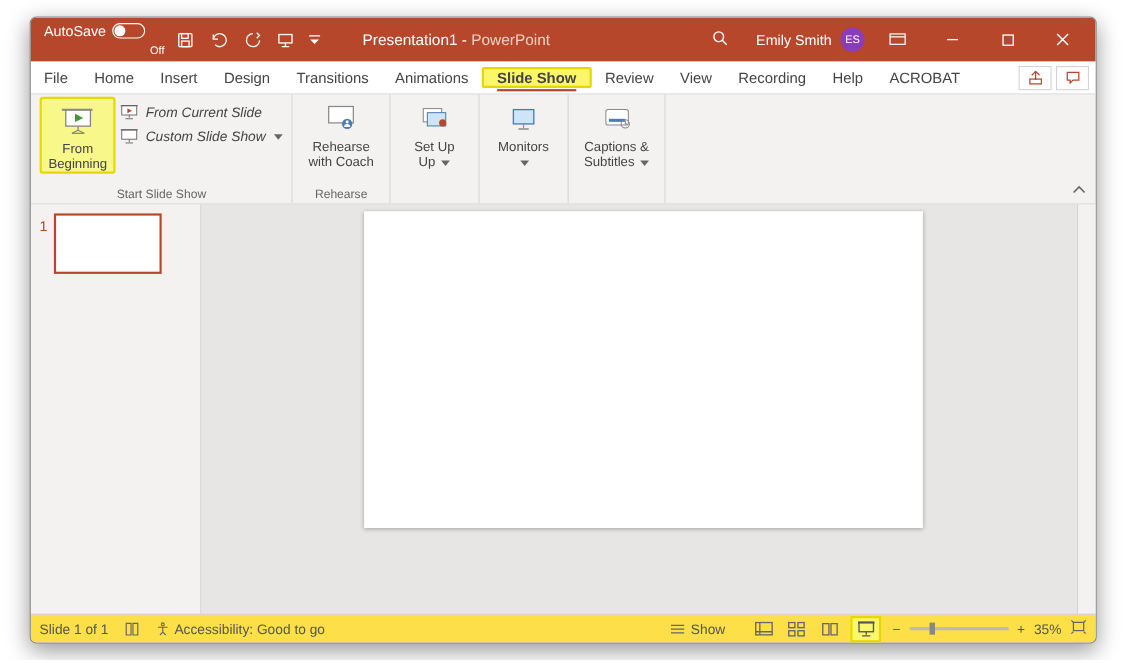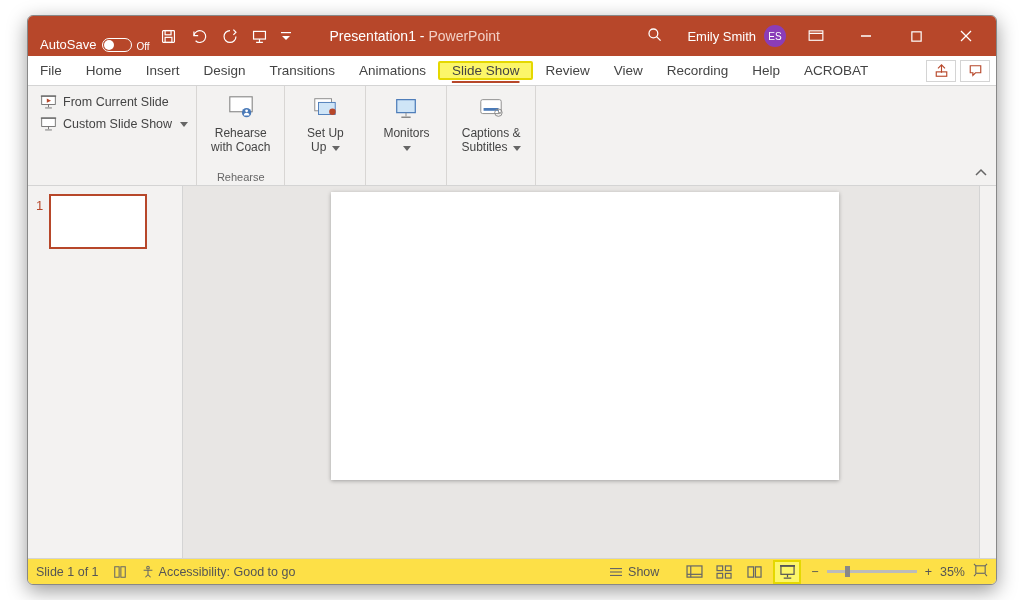--- a/index.html
+++ b/index.html
@@ -17,52 +17,52 @@
 }
 .titlebar {
   height: 40px;
   background: #b7472a;
   color: #fff;
   display: flex;
   align-items: center;
   padding: 0 8px;
   font-size: 13px;
 }
-.autosave { display:flex;align-items:flex-end;gap:6px;margin-left:4px;margin-right:10px; font-size:13px;}
+.autosave { display:flex;align-items:flex-start;gap:6px;margin-left:4px;margin-right:10px; font-size:13px;}
 .toggle { width:30px;height:14px;border:1.2px solid #fff;border-radius:8px;position:relative;display:inline-block;}
 .toggle::after{content:"";position:absolute;left:1px;top:1px;width:10px;height:10px;border-radius:50%;background:#fff;}
 .toggle-label{font-size:10px;margin-left:-2px;margin-top:20px;}
 .qat { display:flex;align-items:center;gap:12px;margin-right:18px;}
 .qat svg, .winctrl svg { display:block; }
 .title-center { flex:0 0 auto; margin-left:20px; margin-right:auto; font-size:14px;}
 .app-name { color:#f3d0c6; }
 .search-area { margin:0 24px; }
 .user-area { display:flex;align-items:center;gap:8px;margin-right:10px;}
 .avatar { width:22px;height:22px;border-radius:50%;background:#8b3db8;color:#fff;font-size:10px;display:flex;align-items:center;justify-content:center;}
 .winctrl { display:flex;align-items:center;gap:22px;margin-left:6px;margin-right:8px;}
 .winctrl > div { width:28px; display:flex;justify-content:center;}
 
 .tabs { height:30px;background:#fff;display:flex;align-items:center;border-bottom:1px solid #d4d4d4;font-size:13.5px;color:#444;}
 .tab { padding:0 12px;display:flex;align-items:center;cursor:pointer;}
 .tab.active { text-decoration:underline;text-decoration-color:#b7472a;text-underline-offset:6px;text-decoration-thickness:2px;}
-.tab.hl { background:#fcf669;border:2px solid #e5d800;border-radius:2px;margin:2px 0;}
+.tab.hl { background:#fcf669;border:2px solid #e5d800;border-radius:2px;margin:2px 0;font-weight:bold;}
 .tab-spacer{flex:1;}
 .tab-icons{display:flex;align-items:center;gap:4px;padding-right:6px;}
 .tab-icon-btn{width:30px;height:22px;border:1px solid #d4d4d4;display:flex;align-items:center;justify-content:center;}
 
 .ribbon { height:100px;background:#f3f2f1;display:flex;border-bottom:1px solid #d4d4d4;position:relative;}
 .rgroup { border-right:1px solid #d8d6d4;padding:2px 8px 0 8px;display:flex;flex-direction:column;}
 .rgroup-body{flex:1;display:flex;align-items:flex-start;}
 .rgroup-label{font-size:11px;color:#666;text-align:center;padding-bottom:2px;}
 .bigbtn{display:flex;flex-direction:column;align-items:center;justify-content:flex-start;padding:4px 6px 0 6px;font-size:12px;color:#444;min-width:64px;}
 .bigbtn .icon-area{height:32px;display:flex;align-items:center;justify-content:center;}
 .bigbtn-label{text-align:center;line-height:14px;margin-top:2px;}
 .hlbtn{background:#f7f78a;border:2px solid #e5d800;border-radius:3px;}
 .smallbtns{display:flex;flex-direction:column;gap:6px;margin-left:4px;padding-top:6px;font-size:12.5px;color:#444;}
-.smallbtn{display:flex;align-items:center;gap:6px;}
+.smallbtn{display:flex;align-items:center;gap:6px;font-style:italic;}
 .collapse-ribbon{position:absolute;right:8px;bottom:4px;font-size:12px;color:#666;}
 
 .workspace{position:absolute;top:170px;left:0;right:0;bottom:26px;display:flex;background:#e8e6e4;}
 .thumbs{width:155px;background:#f3f2f1;border-right:1px solid #d4d4d4;padding-top:8px;}
 .thumb{display:flex;align-items:flex-start;gap:6px;margin-left:8px;}
 .thumb-num{color:#b7472a;font-size:13px;margin-top:4px;}
 .thumb-box{width:98px;height:55px;background:#fff;border:2px solid #b7472a;}
 .canvas-area{flex:1;position:relative;}
 .slide{position:absolute;left:148px;top:6px;width:508px;height:288px;background:#fff;box-shadow:0 1px 4px rgba(0,0,0,.3);}
 .scroll-v{position:absolute;right:0;top:0;bottom:0;width:17px;background:#f3f2f1;border-left:1px solid #d4d4d4;}
@@ -192,20 +192,34 @@
           <svg width="15" height="14" viewBox="0 0 16 16" fill="none" stroke="#b7472a" stroke-width="1.3">
             <path d="M2 2h12v8H8l-3 3v-3H2z"></path>
           </svg>
         </div>
     </div>
   </div>
 
   <div class="ribbon">
     <div class="rgroup">
       <div class="rgroup-body">
+        <div class="bigbtn hlbtn">
+          <div class="icon-area">
+            <svg width="30" height="28" viewBox="0 0 32 30">
+                <rect x="4" y="4" width="24" height="16" fill="#fff" stroke="#888" stroke-width="1.3"></rect>
+                <line x="2" y1="4" x2="30" y2="4" stroke="#888" stroke-width="1.8"></line>
+                <path d="M13 8l8 4-8 4z" fill="#3a9b3a"></path>
+                <line x1="16" y1="20" x2="16" y2="24" stroke="#888" stroke-width="1.3"></line>
+                <line x1="10" y1="27" x2="22" y2="27" stroke="#888" stroke-width="1.3"></line>
+                <line x1="16" y1="24" x2="10" y2="27" stroke="#888" stroke-width="1.3"></line>
+                <line x1="16" y1="24" x2="22" y2="27" stroke="#888" stroke-width="1.3"></line>
+              </svg>
+          </div>
+          <div class="bigbtn-label"><span>From<br>Beginning</span></div>
+        </div>
         <div class="smallbtns">
           <div class="smallbtn">
             <svg width="17" height="16" viewBox="0 0 20 18">
                 <rect x="2" y="2" width="16" height="10" fill="#fff" stroke="#666"></rect>
                 <line x1="1" y1="2" x2="19" y2="2" stroke="#666" stroke-width="1.5"></line>
                 <path d="M8 5l5 2.5-5 2.5z" fill="#b7472a"></path>
                 <line x1="10" y1="12" x2="10" y2="15" stroke="#666"></line>
                 <line x1="6" y1="16" x2="14" y2="16" stroke="#666"></line>
               </svg>
             <span>From Current Slide</span>
@@ -215,20 +229,21 @@
                 <rect x="2" y="2" width="16" height="10" fill="#fff" stroke="#666"></rect>
                 <line x1="1" y1="2" x2="19" y2="2" stroke="#666" stroke-width="1.5"></line>
                 <line x1="10" y1="12" x2="10" y2="15" stroke="#666"></line>
                 <line x1="6" y1="16" x2="14" y2="16" stroke="#666"></line>
               </svg>
             <span>Custom Slide Show</span>
               <span class="tri"></span>
           </div>
         </div>
       </div>
+      <div class="rgroup-label">Start Slide Show</div>
     </div>
 
     <div class="rgroup">
       <div class="rgroup-body">
         <div class="bigbtn">
           <div class="icon-area">
             <svg width="30" height="28" viewBox="0 0 32 30">
                 <rect x="4" y="3" width="24" height="16" fill="#fff" stroke="#888" stroke-width="1.2"></rect>
                 <circle cx="22" cy="20" r="5" fill="#4a7ab8"></circle>
                 <circle cx="22" cy="18" r="1.5" fill="#fff"></circle>

